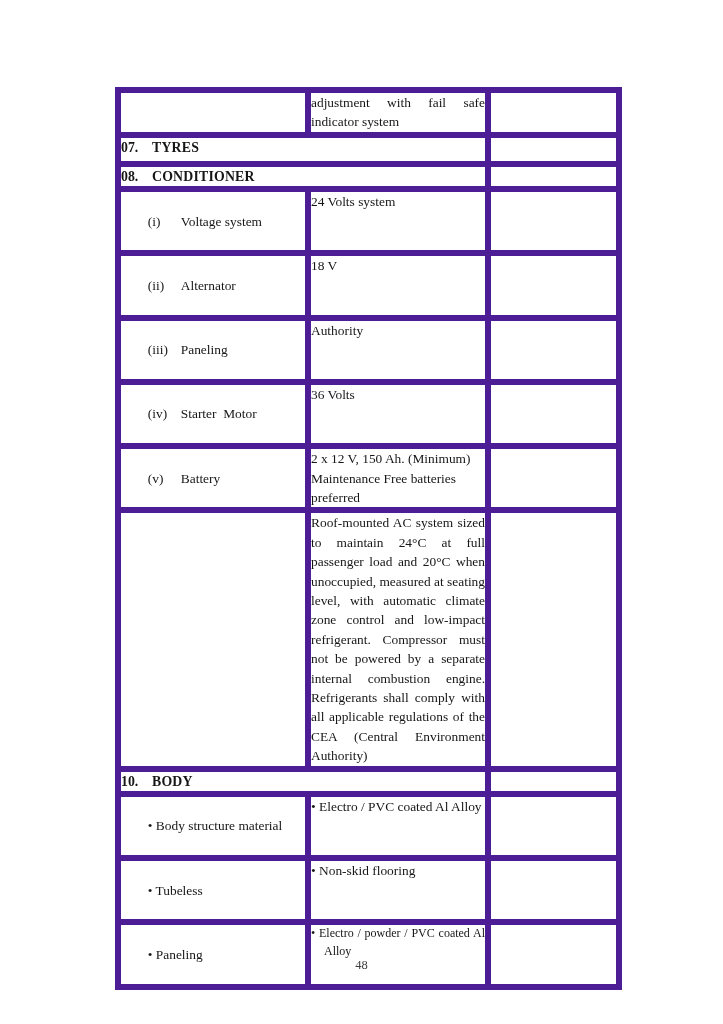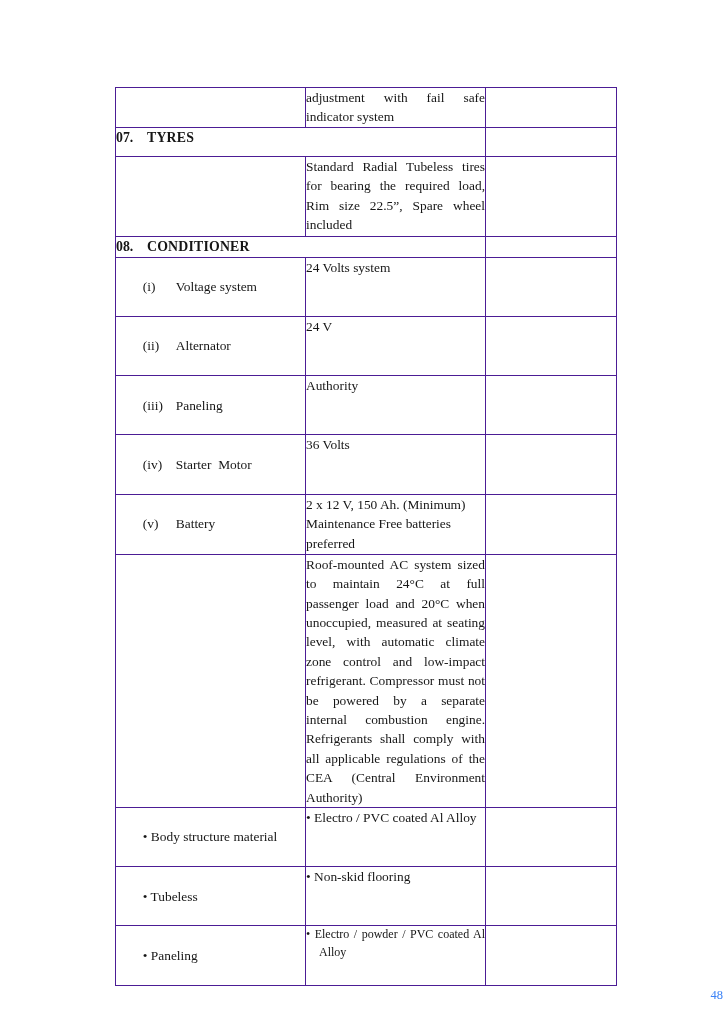--- a/index.html
+++ b/index.html
@@ -8,21 +8,21 @@
     font-family:"Liberation Serif", serif;color:#161616;
     -webkit-font-smoothing:antialiased;
   }
   .sheet{position:absolute;inset:0;background:#ffffff;overflow:hidden;}
 
   table.spec{
     position:absolute;left:115px;top:87px;width:501px;
     border-collapse:collapse;table-layout:fixed;
   }
   table.spec td{
-    border:1px solid #4c1d95;
+    border:6px solid #4c1d95;
     font-size:13.4px;line-height:19.4px;
     vertical-align:top;padding:0;overflow:hidden;
   }
   td.c1{padding:3px 6px 2px 8px;white-space:pre-wrap;}
   td.c2{padding:2px 6px 4px 7px;vertical-align:bottom;}
   td.c2.vtop{vertical-align:top;}
   td.c3{padding:2px 4px;}
   .just{text-align:justify;}
   .hang{padding-left:13px;text-indent:-13px;}
   .tight{line-height:17.5px;font-size:12px;}
@@ -31,22 +31,22 @@
   .sec-num{font-weight:bold;display:inline-block;min-width:31px;font-size:13.8px;}
   .sec-title{font-weight:bold;font-size:13.8px;letter-spacing:0.2px;}
   .mk{display:inline-block;width:33px;}
 
   tr.rh36{height:36px}  tr.rh29{height:29px}  tr.rh80{height:80px}
   tr.rh21{height:21px}  tr.rh25{height:25px}  tr.rh27{height:27px}
   tr.rh60{height:60px}  tr.rh26{height:26px}  tr.rh252{height:252px}
   tr.rh22{height:22px}  tr.rh34{height:34px}
 
   .pageno{
-    position:absolute;left:0;right:0;top:988px;text-align:right;
-    font-size:12.5px;color:#3b82f6;
+    position:absolute;left:0;right:0;top:958px;text-align:center;
+    font-size:12.5px;color:#404040;
   }
 </style>
 </head>
 <body>
 
 <div class="sheet">
 
   <table class="spec">
     <colgroup>
       <col style="width:190px">
@@ -63,27 +63,20 @@
       <td class="c3"></td>
     </tr>
 
     <tr class="rh29">
       <td class="sect" colspan="2">
         <span class="sec-num">07.</span><span class="sec-title">TYRES</span>
       </td>
       <td class="c3"></td>
     </tr>
 
-    <tr class="rh80">
-      <td class="c1"></td>
-      <td class="c2 vtop">
-        <div class="just">Standard Radial Tubeless tires for bearing the required load, Rim size 22.5”, Spare wheel included</div>
-      </td>
-      <td class="c3"></td>
-    </tr>
 
     <tr class="rh21">
       <td class="sect" colspan="2">
         <span class="sec-num">08.</span><span class="sec-title">CONDITIONER</span>
       </td>
       <td class="c3"></td>
     </tr>
 
     <tr class="rh25">
       <td class="c1">
@@ -93,21 +86,21 @@
         <div>24 Volts system</div>
       </td>
       <td class="c3"></td>
     </tr>
 
     <tr class="rh27">
       <td class="c1">
         <span class="mk">(ii)</span><span>Alternator</span>
       </td>
       <td class="c2">
-        <div>24 V</div>
+        <div>18 V</div>
       </td>
       <td class="c3"></td>
     </tr>
 
     <tr class="rh27">
       <td class="c1">
         <span class="mk">(iii)</span><span>Paneling</span>
       </td>
       <td class="c2">
         <div>Authority</div>
@@ -137,20 +130,26 @@
 
 
     <tr class="rh252">
       <td class="c1"></td>
       <td class="c2 vtop">
         <div class="just">Roof-mounted AC system sized to maintain 24°C at full passenger load and 20°C when unoccupied, measured at seating level, with automatic climate zone control and low-impact refrigerant. Compressor must not be powered by a separate internal combustion engine. Refrigerants shall comply with all applicable regulations of the CEA (Central Environment Authority)</div>
       </td>
       <td class="c3"></td>
     </tr>
 
+    <tr class="rh22">
+      <td class="sect" colspan="2">
+        <span class="sec-num">10.</span><span class="sec-title">BODY</span>
+      </td>
+      <td class="c3"></td>
+    </tr>
 
     <tr class="rh27">
       <td class="c1">
         <span>• Body structure material</span>
       </td>
       <td class="c2">
         <div class="hang">• Electro / PVC coated Al Alloy</div>
       </td>
       <td class="c3"></td>
     </tr>

